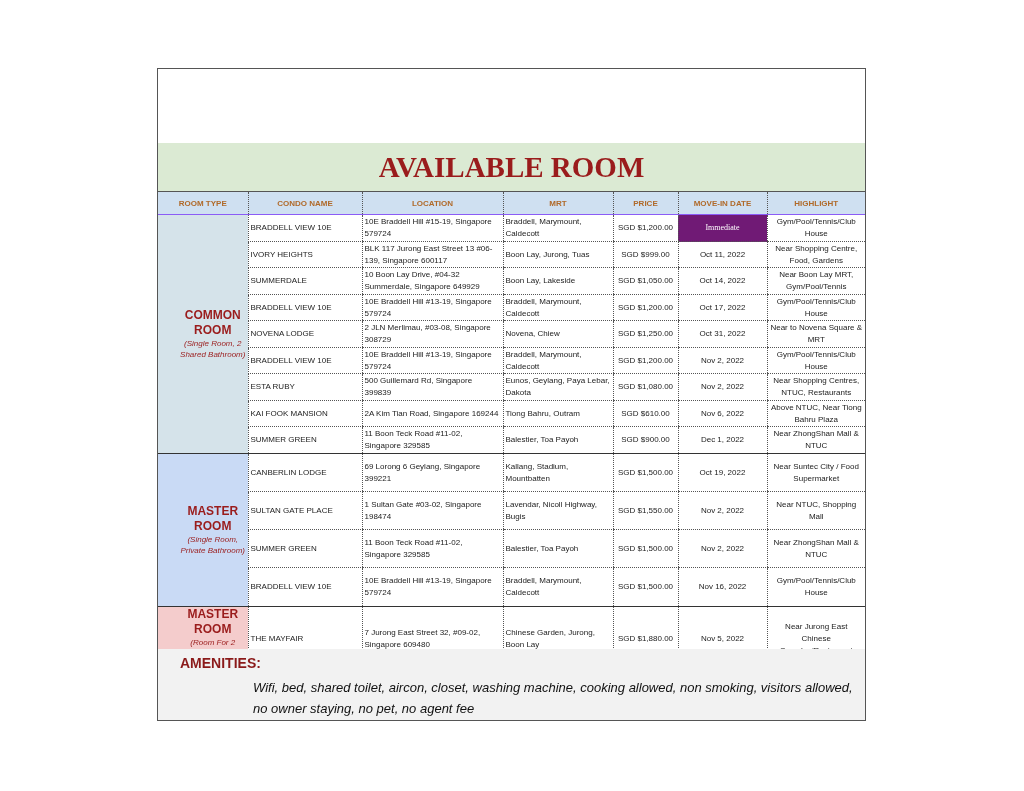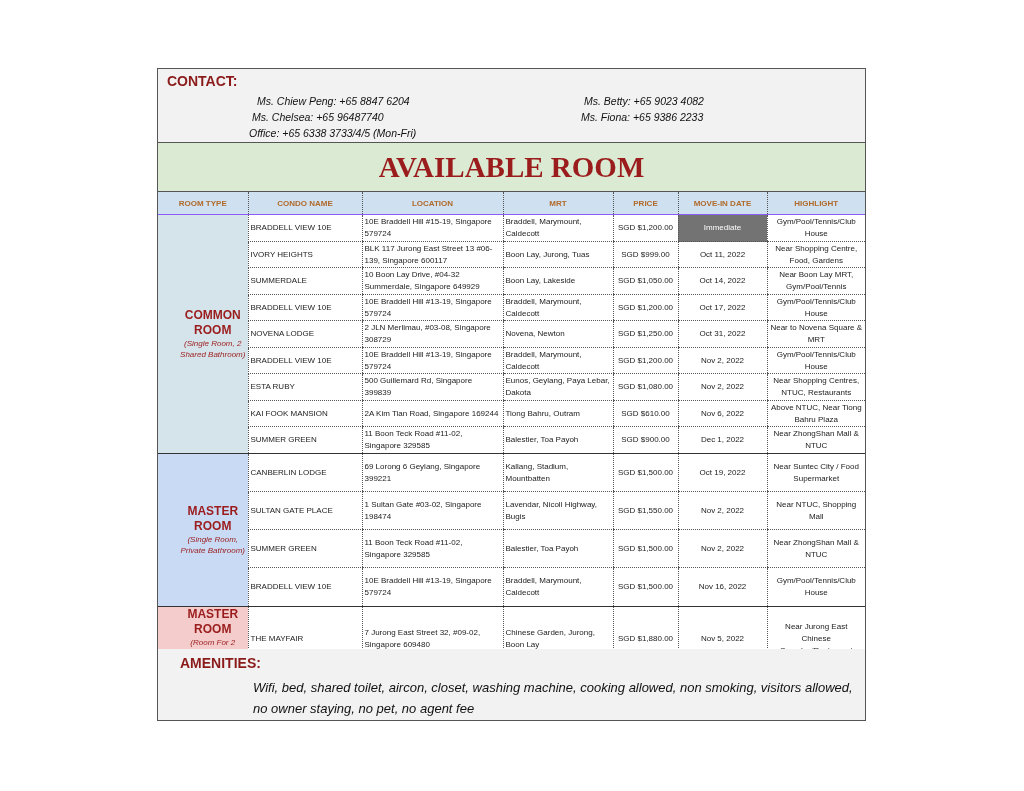--- a/index.html
+++ b/index.html
@@ -41,43 +41,35 @@
     table.rooms td.type {
       border-left: none; text-align: center; border-bottom: 1px solid #333; padding-left: 22px;
     }
     tr.group-end td { border-bottom: 1px solid #333; }
     .type-common { background: #d5e3ea; }
     .type-master { background: #c9daf5; }
     .type-master2 { background: #f4cccc; }
     .type-title { color: #9a1c1c; font-weight: bold; font-size: 12px; line-height: 15px; display: block; }
     .type-sub { color: #9a1c1c; font-style: italic; font-size: 8px; line-height: 11px; display: block; }
     td.center { text-align: center; }
-    td.immediate { background: #737373; color: #fff; text-align: center; }
+    td.immediate { background: #701a75; color: #fff; text-align: center; font-family: Liberation Serif, serif; }
     .amen {
       position: absolute; left: 0; top: 580px; width: 707px; height: 71px;
       background: #f2f2f2; box-sizing: border-box;
     }
     .amen-title { position: absolute; left: 22px; top: 6px; color: #8b1a1a; font-weight: bold; font-size: 14px; }
     .amen-text {
       position: absolute; left: 95px; top: 28px; width: 600px; font-style: italic; font-weight: normal;
       font-size: 13px; line-height: 21px; color: #111;
     }
   </style>
 </head>
 <body>
 
 <div class="sheet">
-  <div class="contact">
-    <div class="contact-title">CONTACT:</div>
-    <div class="contact-line" style="left:99px; top:26px;">Ms. Chiew Peng: +65 8847 6204</div>
-    <div class="contact-line" style="left:426px; top:26px;">Ms. Betty: +65 9023 4082</div>
-    <div class="contact-line" style="left:94px; top:42px;">Ms. Chelsea: +65 96487740</div>
-    <div class="contact-line" style="left:423px; top:42px;">Ms. Fiona: +65 9386 2233</div>
-    <div class="contact-line" style="left:91px; top:58px;">Office: +65 6338 3733/4/5 (Mon-Fri)</div>
-  </div>
 
   <div class="banner">
     <span class="banner-title">AVAILABLE ROOM</span>
   </div>
 
   <table class="rooms">
     <colgroup>
       <col style="width:90px">
         <col style="width:114px">
         <col style="width:141px">
@@ -131,21 +123,21 @@
         <td>BRADDELL VIEW 10E</td>
         <td>10E Braddell Hill #13-19, Singapore 579724</td>
         <td>Braddell, Marymount, Caldecott</td>
         <td class="center">SGD $1,200.00</td>
         <td class="center">Oct 17, 2022</td>
         <td class="center">Gym/Pool/Tennis/Club House</td>
       </tr>
       <tr style="height:27px">
         <td>NOVENA LODGE</td>
         <td>2 JLN Merlimau, #03-08, Singapore 308729</td>
-        <td>Novena, Newton</td>
+        <td>Novena, Chiew</td>
         <td class="center">SGD $1,250.00</td>
         <td class="center">Oct 31, 2022</td>
         <td class="center">Near to Novena Square &amp; MRT</td>
       </tr>
       <tr style="height:26px">
         <td>BRADDELL VIEW 10E</td>
         <td>10E Braddell Hill #13-19, Singapore 579724</td>
         <td>Braddell, Marymount, Caldecott</td>
         <td class="center">SGD $1,200.00</td>
         <td class="center">Nov 2, 2022</td>

